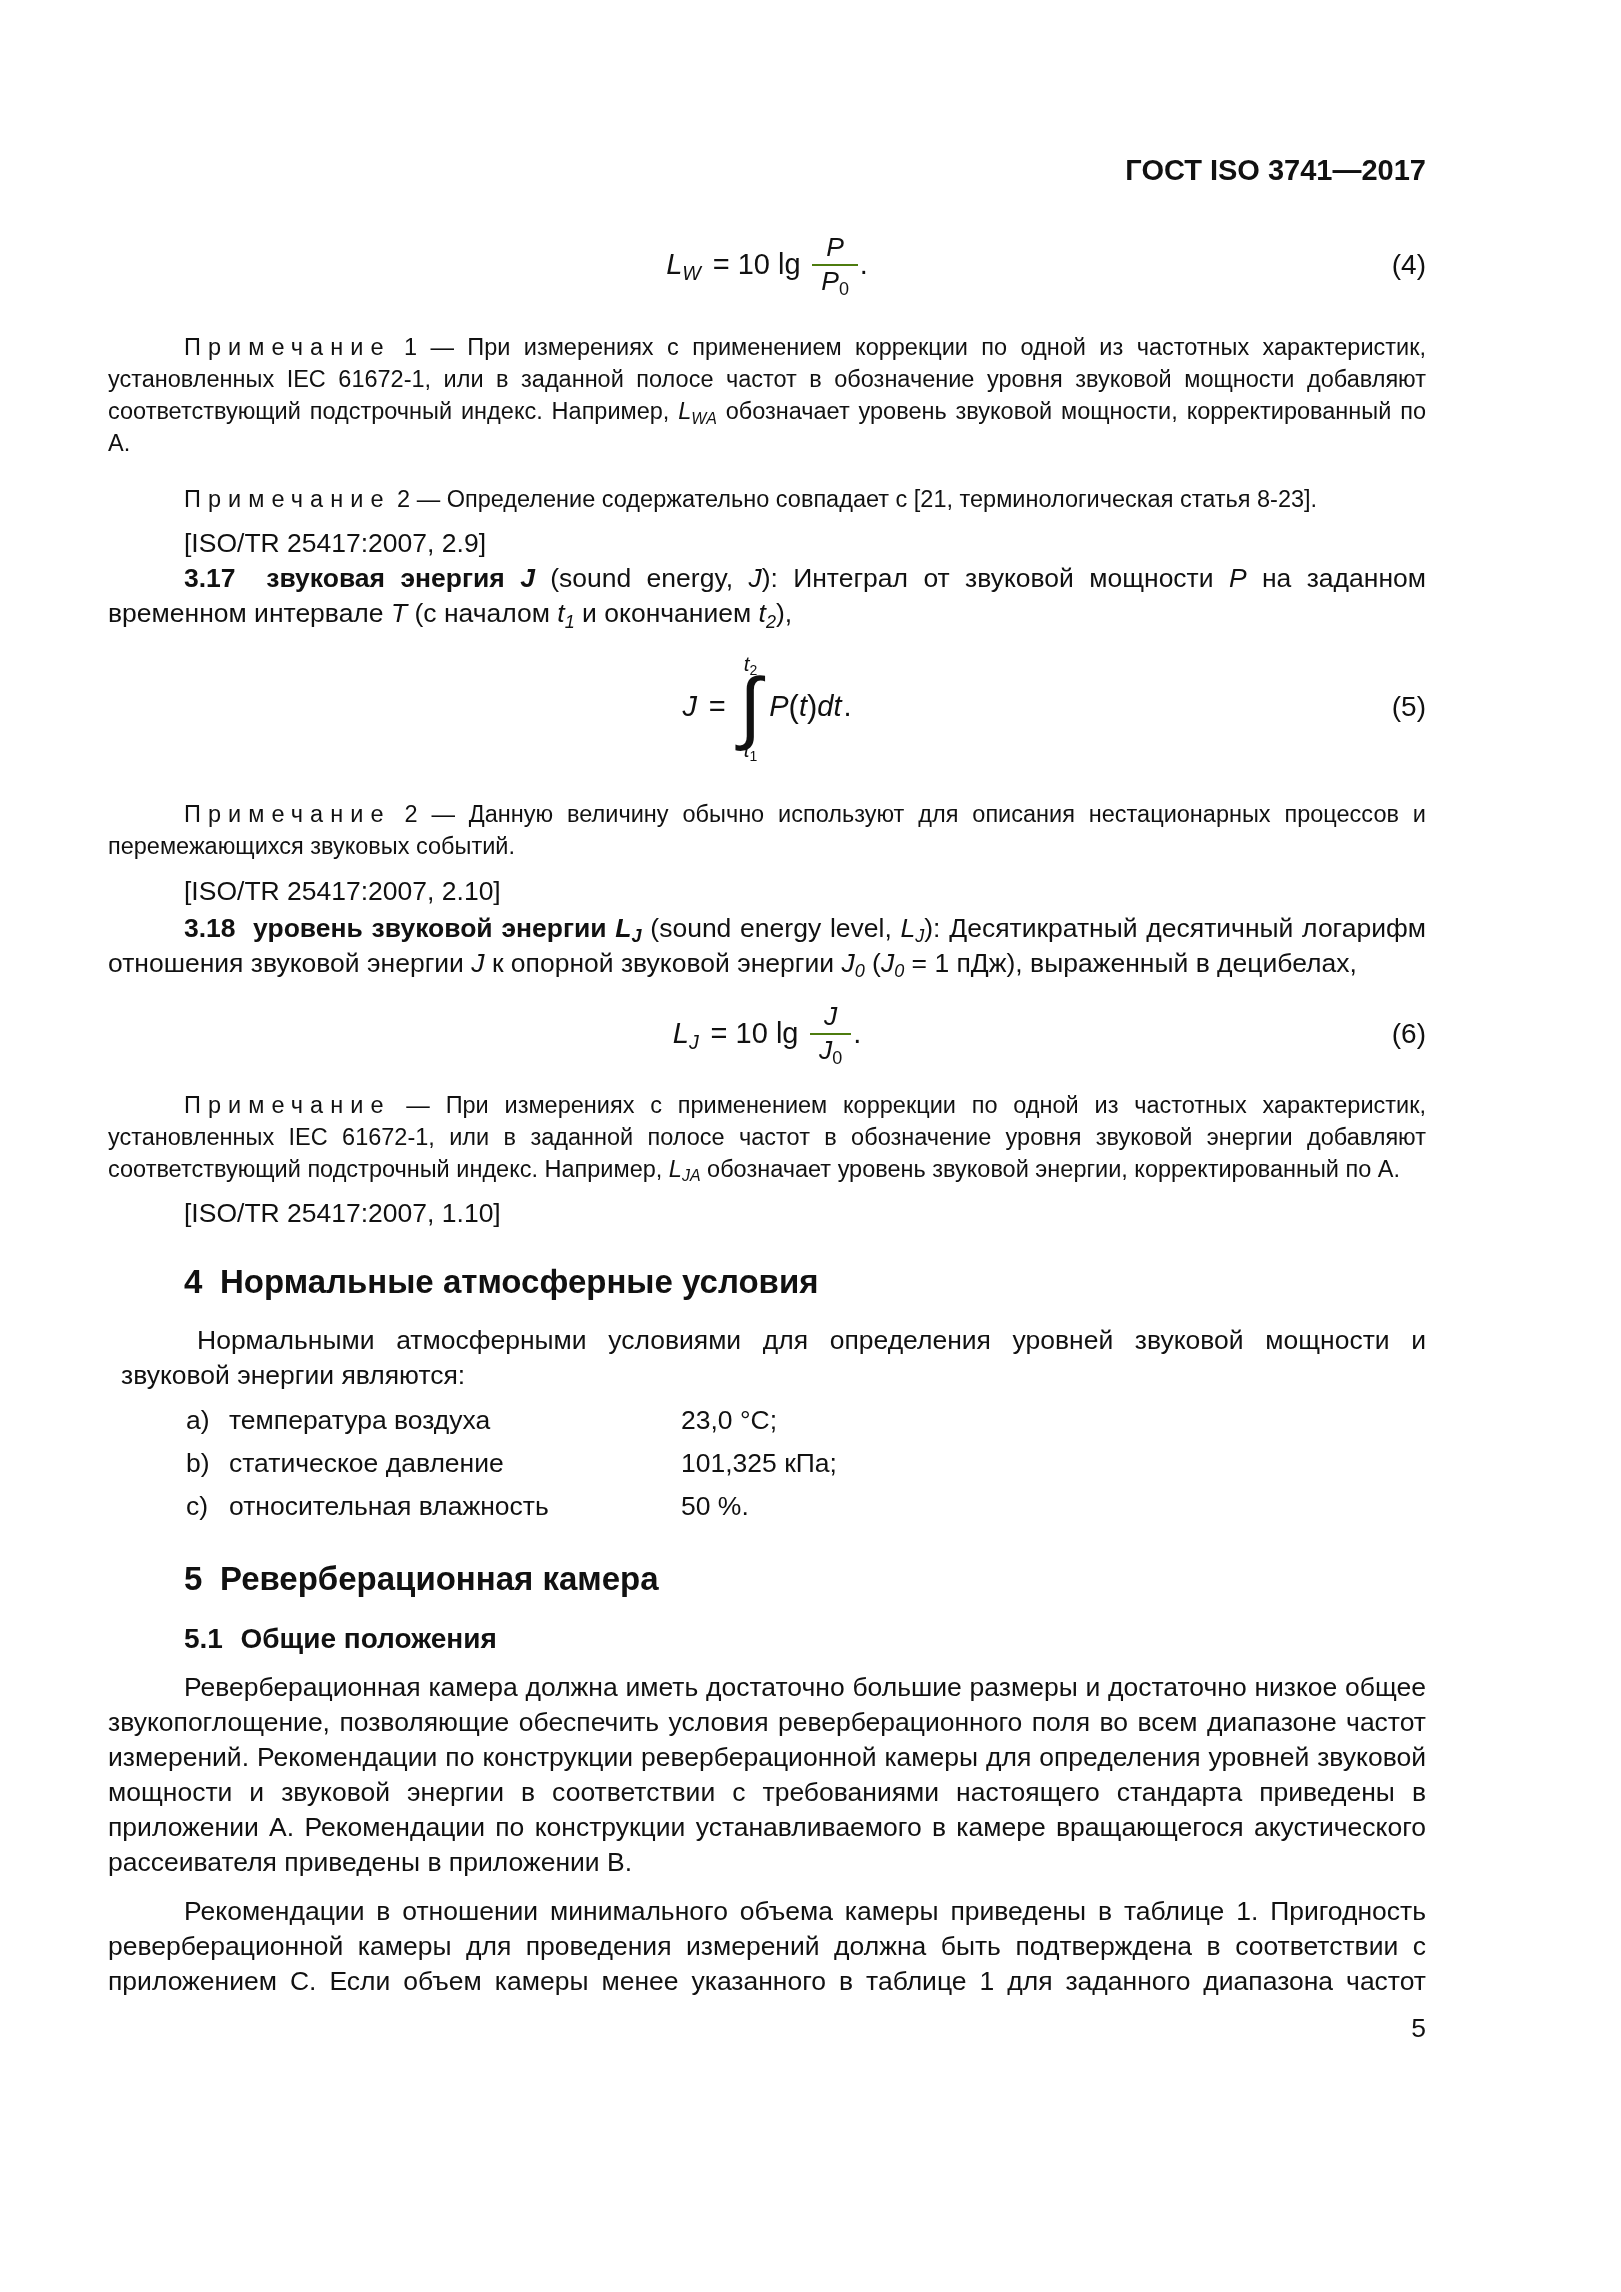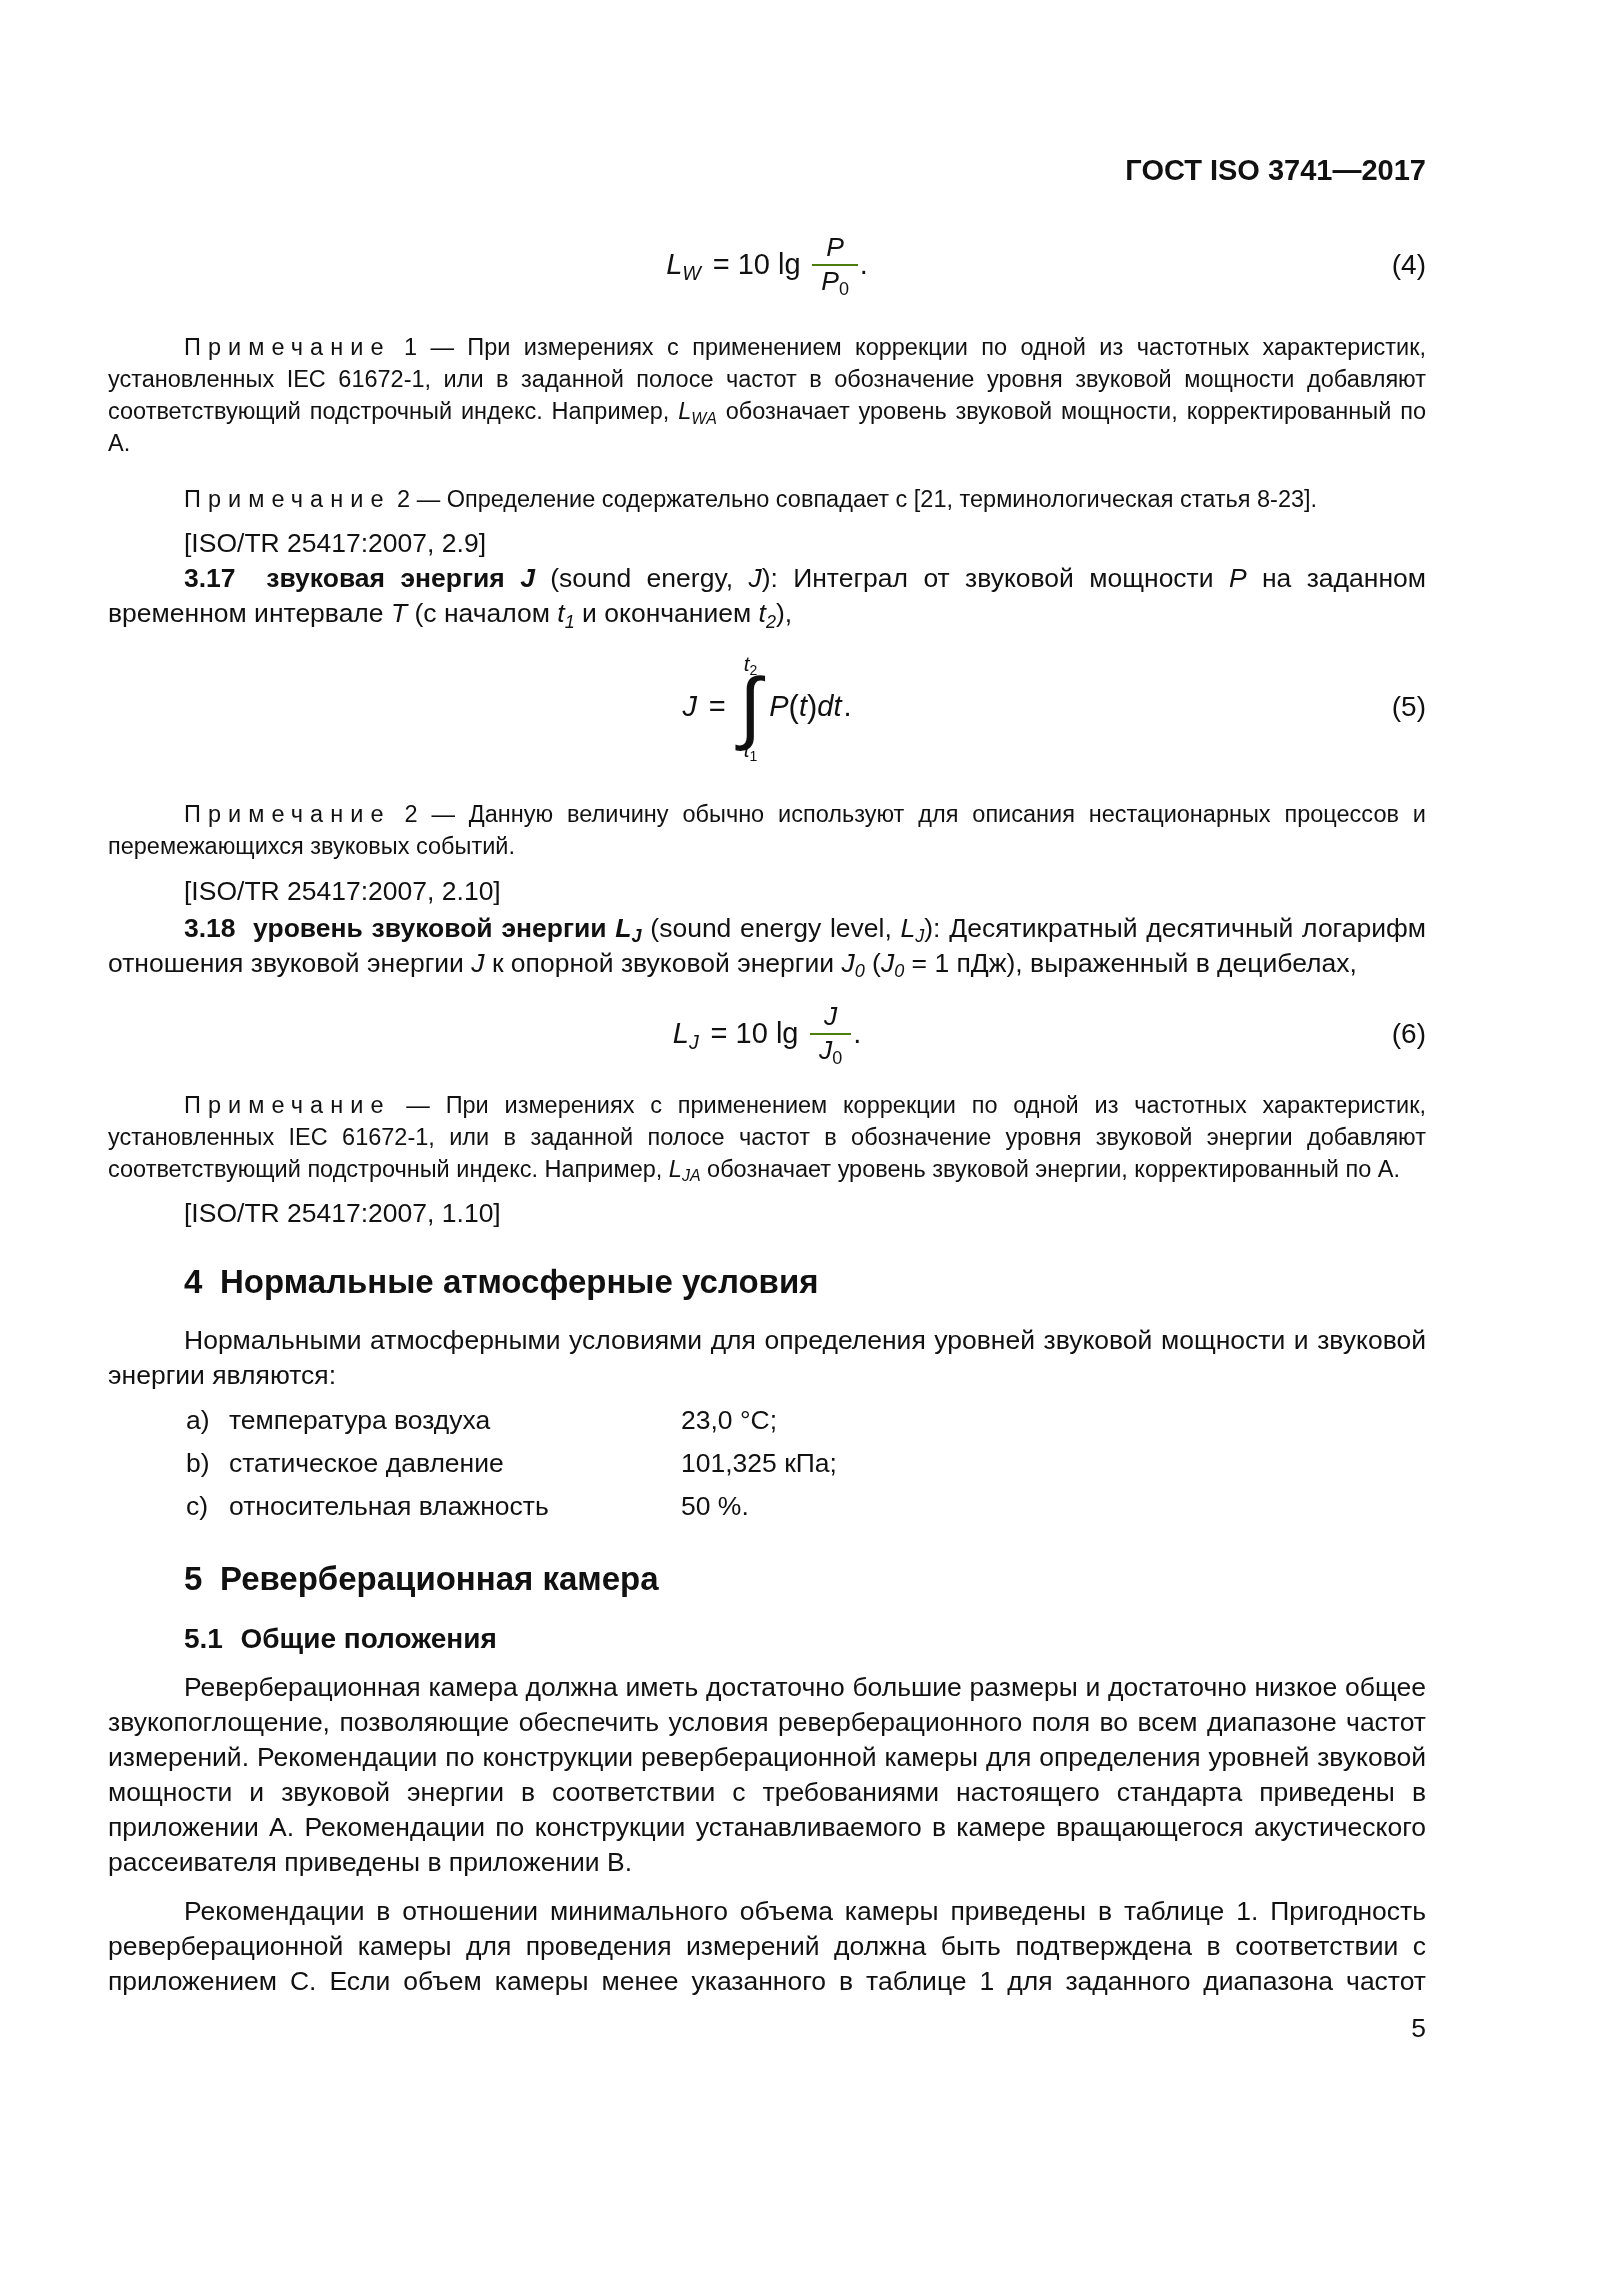--- a/index.html
+++ b/index.html
@@ -60,21 +60,21 @@
   #p317{margin-top:0;}
   #eq5{margin-top:3.9px;}
   #note3{margin-top:3.9px;}
   #note4{margin-top:19.6px;}
   #ref2{margin-top:11.8px;}
   #p318{margin-top:2px;}
   #eq6{margin-top:2px;}
   #note5{margin-top:3.9px;}
   #ref3{margin-top:11.8px;}
   #h4{margin-top:29px;}
-  #p4intro{margin-top:19.6px;}
+  #p4intro{margin-top:19.6px;margin-left:13px;}
   #atmlist{margin-top:5.9px;}
   #h5{margin-top:29px;}
   #h51{margin-top:19.6px;}
   #p51{margin-top:13.7px;}
   #h52{margin-top:21.6px;}
   #p52{margin-top:13.7px;}
   #pagenum{margin-top:13.7px;}
 </style>
 </head>
 <body>

